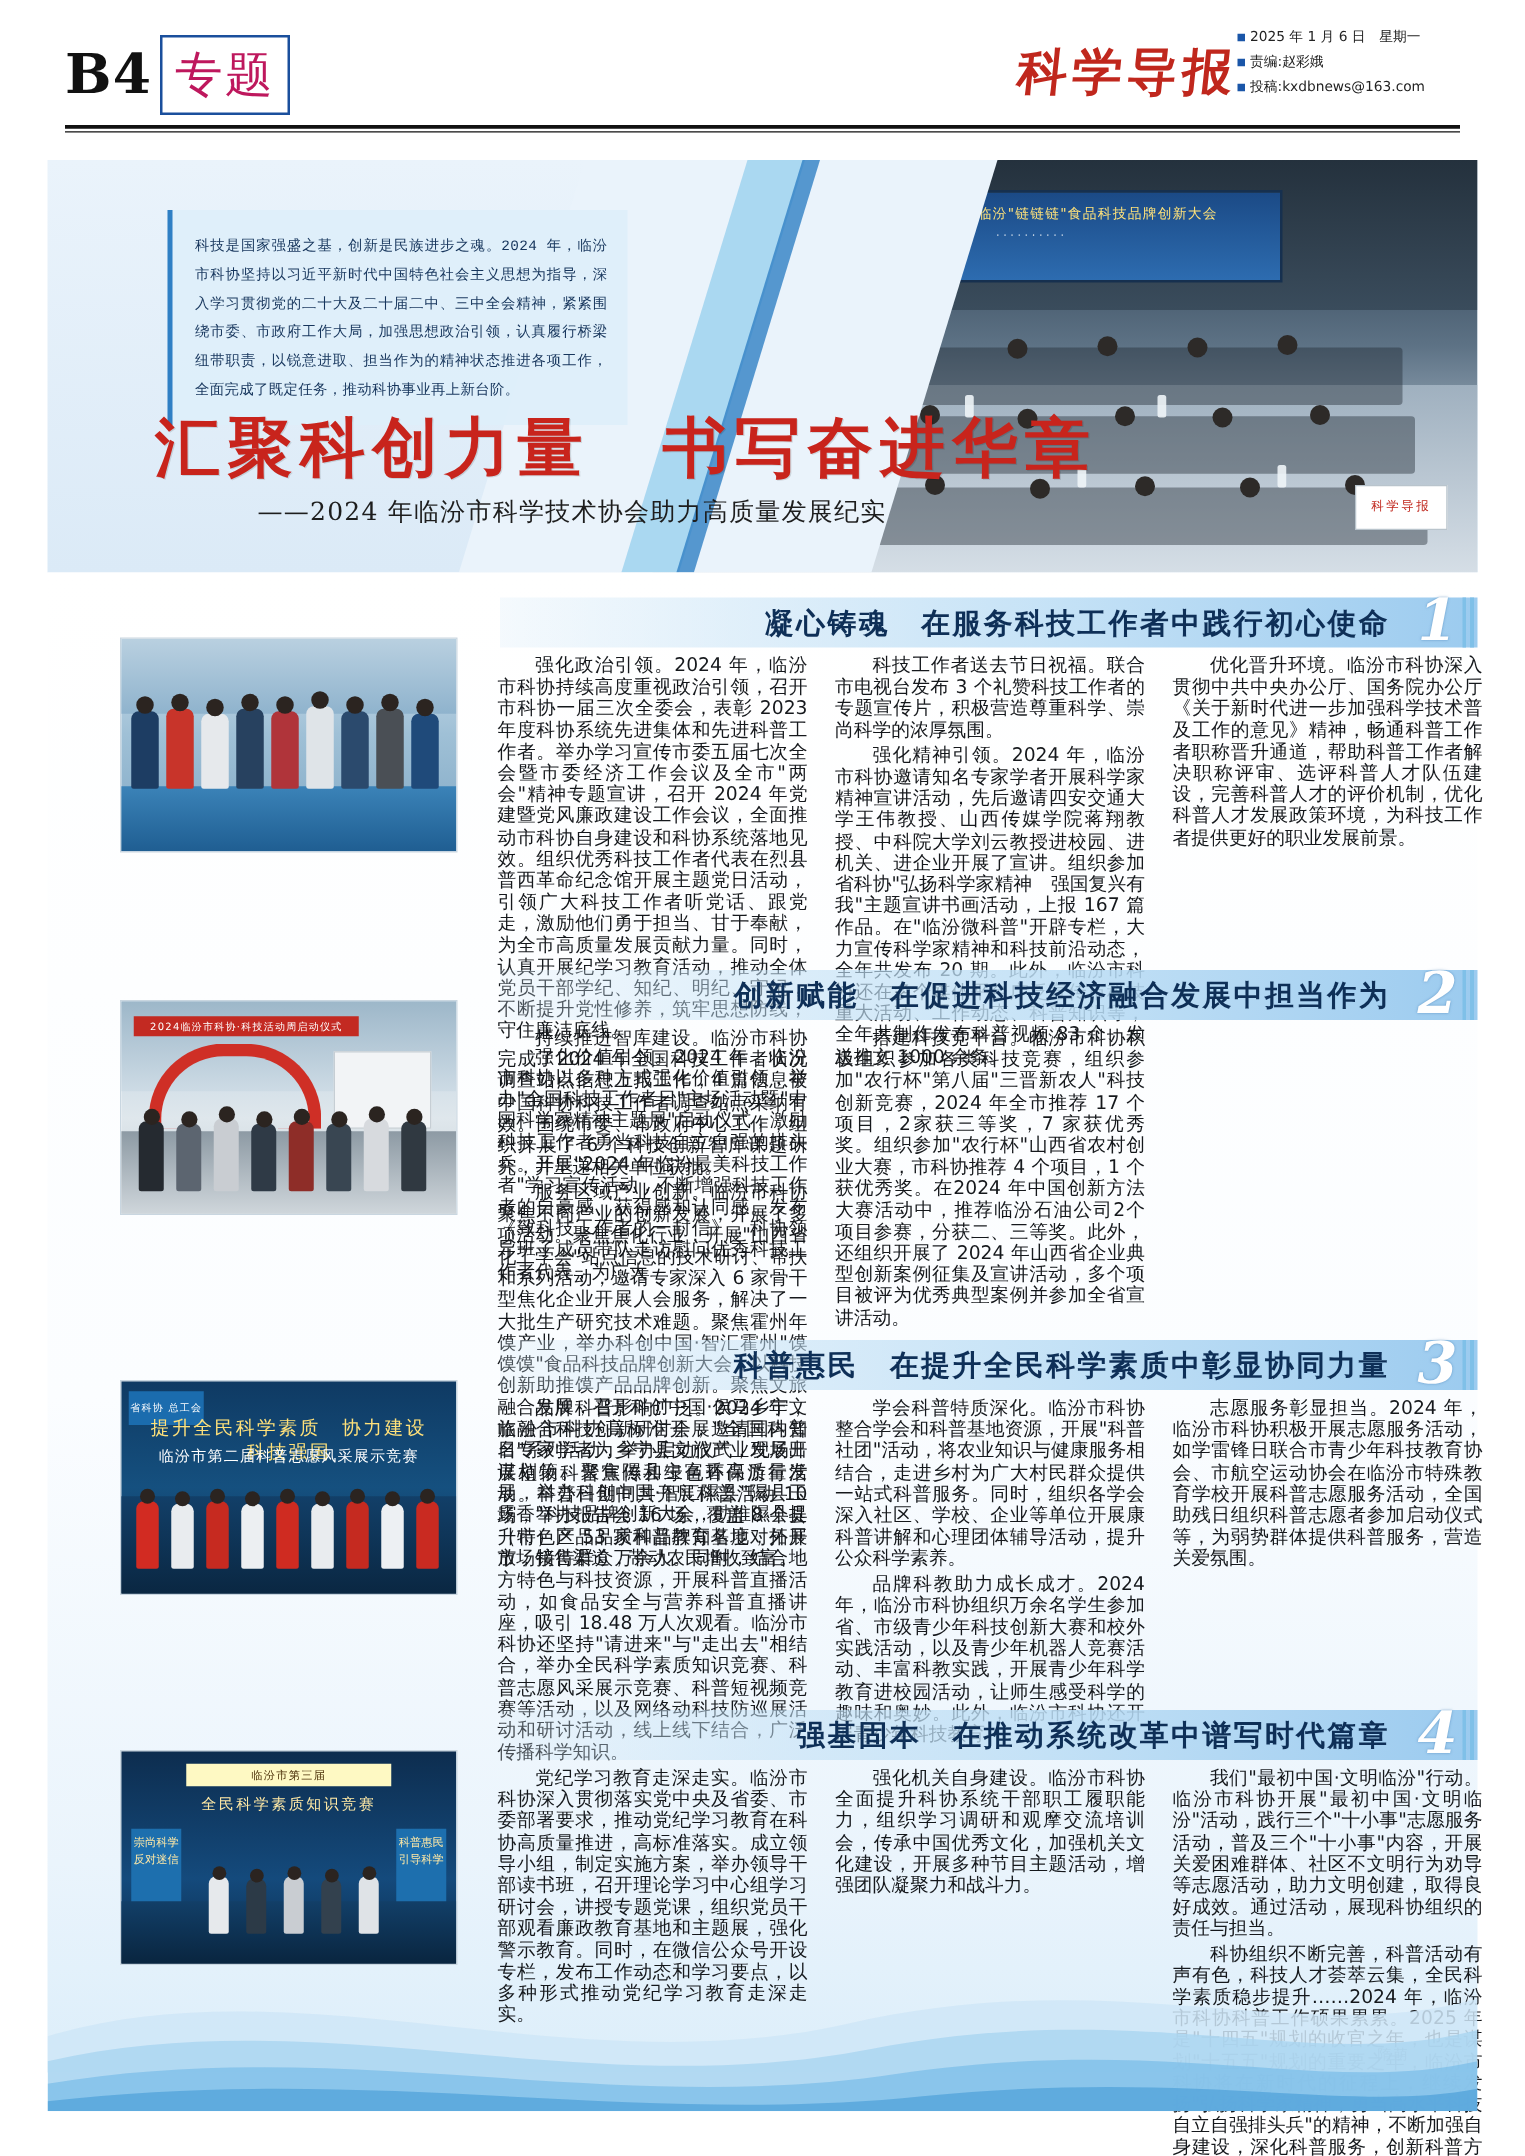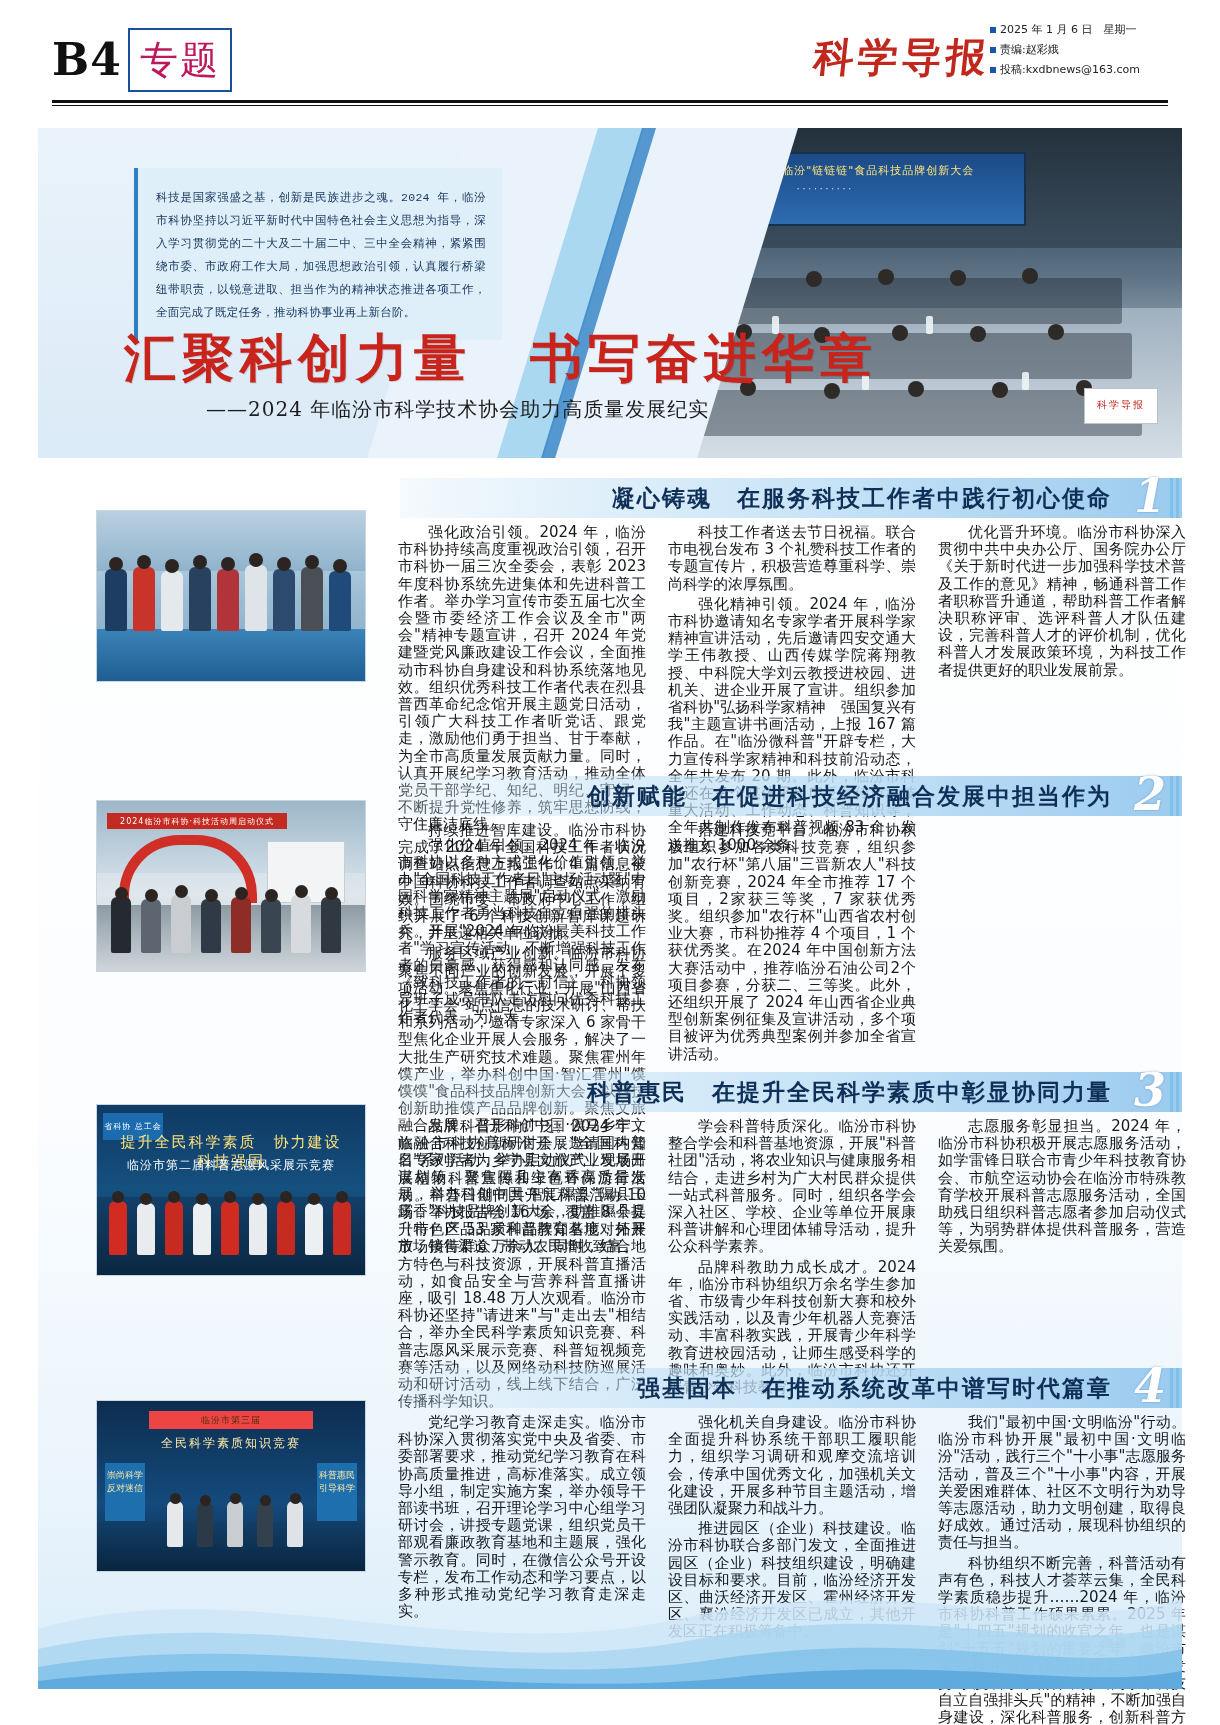--- a/index.html
+++ b/index.html
@@ -431,21 +431,21 @@
   <div class="section" style="top:1368px;height:290px;">
     <div class="sec-head" style="top:0;">
       <div class="txt">强基固本　在推动系统改革中谱写时代篇章</div>
       <div class="sec-num">4</div>
       <div class="sec-bars"></div>
     </div>
 
     <div class="photo" style="top:32px;">
       <div class="scene">
         <div class="sky" style="background:linear-gradient(180deg,#0d2d4f,#144a7c 60%,#0b2a49 100%);"></div>
-        <div style="position:absolute;left:52px;top:10px;width:164px;height:18px;background:#ef4444;color:#4a2f07;font-size:9px;display:flex;align-items:center;justify-content:center;letter-spacing:1px;">临汾市第三届</div>
+        <div style="position:absolute;left:52px;top:10px;width:164px;height:18px;background:#fef9c3;color:#4a2f07;font-size:9px;display:flex;align-items:center;justify-content:center;letter-spacing:1px;">临汾市第三届</div>
         <div style="position:absolute;left:40px;top:34px;width:188px;height:22px;color:#ffe9a6;font-size:12px;text-align:center;letter-spacing:2px;">全民科学素质知识竞赛</div>
         <div style="position:absolute;left:8px;top:62px;width:40px;height:96px;background:#1d6fae;color:#ffe9a6;font-size:9px;line-height:13px;text-align:center;padding-top:6px;box-sizing:border-box;">崇尚科学<br>反对迷信</div>
         <div style="position:absolute;right:8px;top:62px;width:40px;height:96px;background:#1d6fae;color:#ffe9a6;font-size:9px;line-height:13px;text-align:center;padding-top:6px;box-sizing:border-box;">科普惠民<br>引导科学</div>
         <div class="band" style="top:120px;height:50px;background:linear-gradient(180deg,#123f68,#09253f);"></div>
         <div class="ppl" style="left:70px;top:100px;width:16px;height:46px;background:#e6e9ec;"></div>
         <div class="phead" style="left:73px;top:92px;width:11px;height:11px;"></div>
         <div class="ppl" style="left:100px;top:102px;width:16px;height:44px;background:#2c3a47;"></div>
         <div class="phead" style="left:103px;top:94px;width:11px;height:11px;"></div>
         <div class="ppl" style="left:130px;top:100px;width:16px;height:46px;background:#c9cdd2;"></div>
         <div class="phead" style="left:133px;top:92px;width:11px;height:11px;"></div>
@@ -455,21 +455,20 @@
         <div class="phead" style="left:193px;top:92px;width:11px;height:11px;"></div>
       </div>
     </div>
 
     <div class="cols" style="top:46px;">
       <div class="col">
         <p>党纪学习教育走深走实。临汾市科协深入贯彻落实党中央及省委、市委部署要求，推动党纪学习教育在科协高质量推进，高标准落实。成立领导小组，制定实施方案，举办领导干部读书班，召开理论学习中心组学习研讨会，讲授专题党课，组织党员干部观看廉政教育基地和主题展，强化警示教育。同时，在微信公众号开设专栏，发布工作动态和学习要点，以多种形式推动党纪学习教育走深走实。</p>
       </div>
       <div class="col">
         <p>强化机关自身建设。临汾市科协全面提升科协系统干部职工履职能力，组织学习调研和观摩交流培训会，传承中国优秀文化，加强机关文化建设，开展多种节目主题活动，增强团队凝聚力和战斗力。</p>
-        <p>推进园区（企业）科技建设。临汾市科协联合多部门发文，全面推进园区（企业）科技组织建设，明确建设目标和要求。目前，临汾经济开发区、曲沃经济开发区、霍州经济开发区、襄汾经济开发区已成立，其他开发区正在积极筹备中。</p>
       </div>
       <div class="col">
         <p>我们"最初中国·文明临汾"行动。临汾市科协开展"最初中国·文明临汾"活动，践行三个"十小事"志愿服务活动，普及三个"十小事"内容，开展关爱困难群体、社区不文明行为劝导等志愿活动，助力文明创建，取得良好成效。通过活动，展现科协组织的责任与担当。</p>
         <p>科协组织不断完善，科普活动有声有色，科技人才荟萃云集，全民科学素质稳步提升……2024 年，临汾市科协科普工作硕果累累。2025 年是"十四五"规划的收官之年，也是谋划"十五五"规划的重要之年，临汾市科协将在新时代的征程上，继续发扬"弘扬科学家精神，勇当高水平科技自立自强排头兵"的精神，不断加强自身建设，深化科普服务，创新科普方式，推动建设等各项工作，推动科协事业再上新台阶，为中国式现代化临汾实践作出新的更大贡献。</p>
       </div>
     </div>
 
     <div class="signature" style="top:268px;">隋萌</div>
   </div>
 

